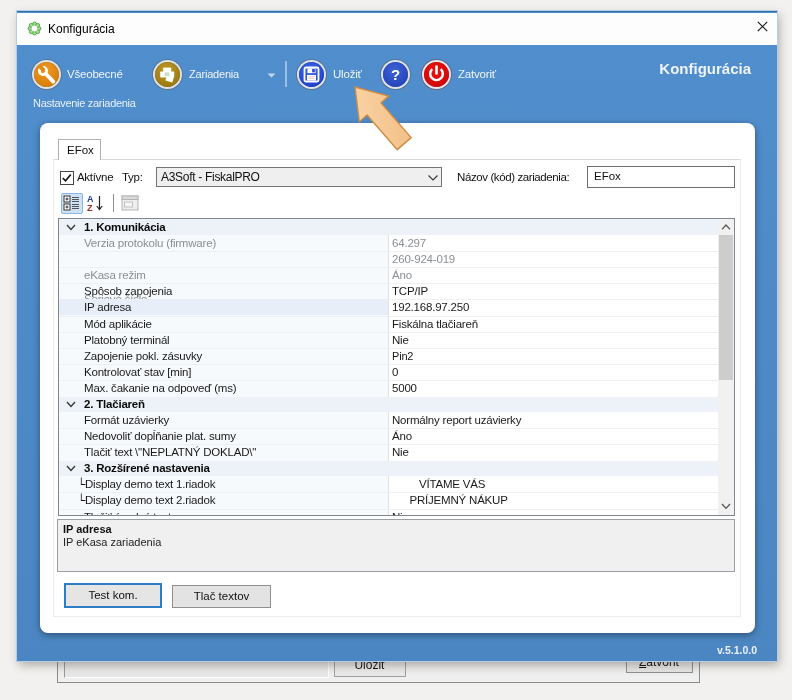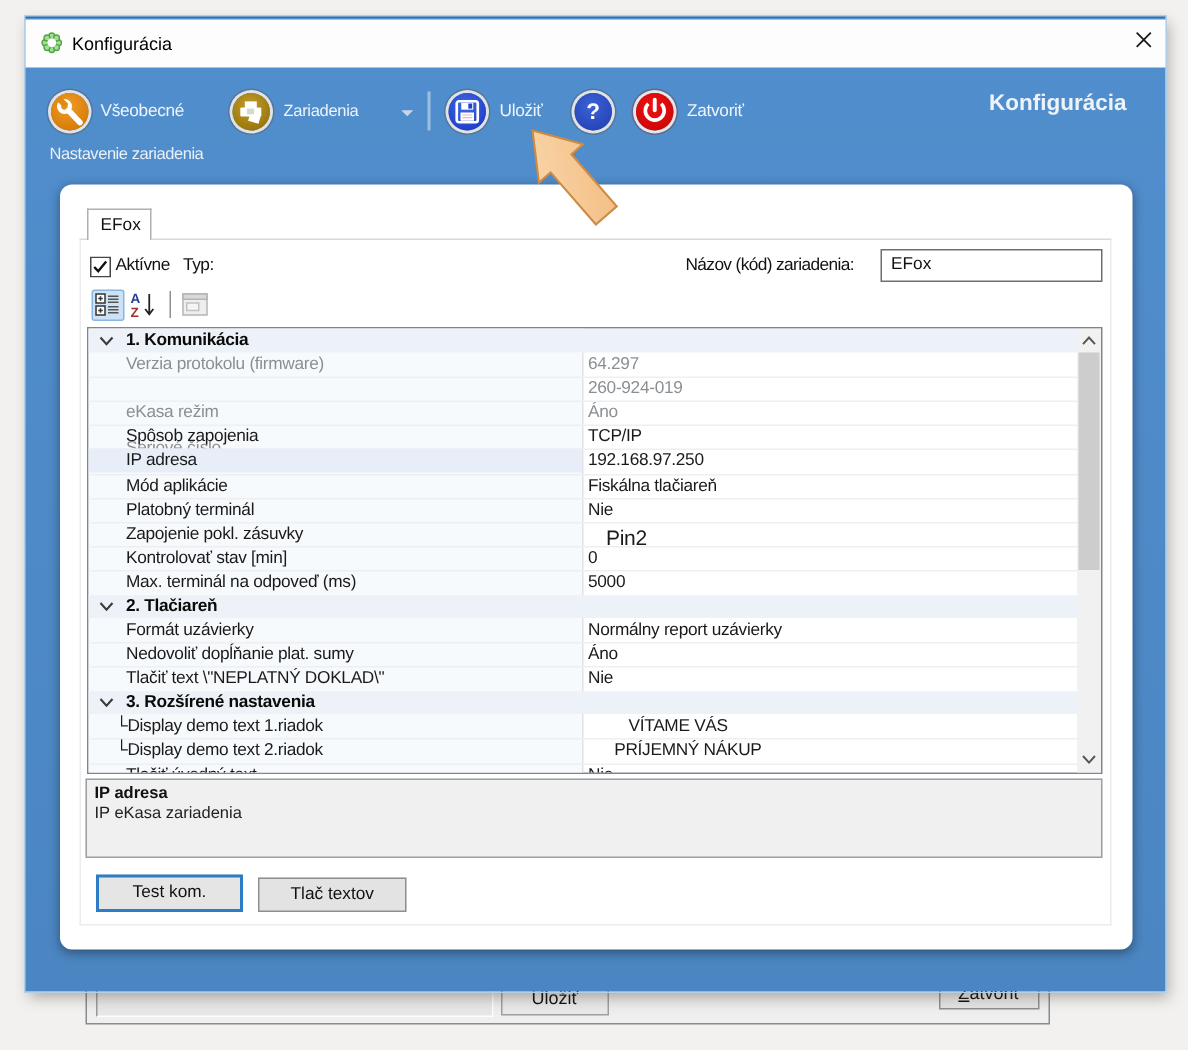--- a/index.html
+++ b/index.html
@@ -80,33 +80,40 @@
     <div class="abs" style="left:407px; top:50px; width:25px; height:25px; border-radius:50%; background:radial-gradient(circle at 45% 35%, #f01111, #d10808 70%, #ad0404); box-shadow:0 0 0 2px #e6e6e8, 0 0 0 3px rgba(120,60,60,.45);"></div>
     <svg class="abs" style="left:407px; top:50px;" width="25" height="25" viewBox="0 0 25 25">
       <path d="M12.5 4.5 v7" stroke="#fff" stroke-width="2.6" stroke-linecap="round"></path>
       <path d="M8.2 7.2 a6.3 6.3 0 1 0 8.6 0" fill="none" stroke="#fff" stroke-width="2.4"></path>
     </svg>
     <div class="abs tbtxt" style="left:441px; top:56px; font-size:11.5px; letter-spacing:-0.2px; color:#eef4fa;">Zatvoriť</div>
 
     <div class="abs" style="left:16px; top:85px; font-size:11px; letter-spacing:-0.3px; color:#e8f0f8;">Nastavenie zariadenia</div>
     <div class="abs" style="left:0; top:48px; width:734px; text-align:right; font-size:15px; font-weight:bold; color:#eef3f8;">Konfigurácia</div>
 
+    <div class="abs" style="left:0; top:632px; width:740px; text-align:right; font-size:10.5px; font-weight:bold; color:#e9f1f9;">v.5.1.0.0</div>
 
     <div class="abs" id="panel" style="left:23px; top:111px; width:715px; height:510px; background:#fff; border-radius:8px; box-shadow:0 2px 7px rgba(0,0,0,.40);">
 
       <div class="abs" style="left:13px; top:36px; width:688px; height:458px; border:1px solid #ececec; border-top:1px solid #d9d9d9;"></div>
 
       <div class="abs" style="left:18px; top:16px; width:43px; height:21px; background:#fff; border:1px solid #b0b0b0; border-bottom:none; font-size:11.5px; color:#111; padding-left:8px; padding-top:4px;">EFox</div>
 
       <svg class="abs" style="left:20px; top:48px;" width="14" height="14" viewBox="0 0 14 14">
         <rect x="0.5" y="0.5" width="13" height="13" fill="#fff" stroke="#454545"></rect>
         <path d="M2.8 7 L5.5 9.8 L10.8 3.4" fill="none" stroke="#111" stroke-width="1.6"></path>
       </svg>
       <div class="abs" style="left:37px; top:48px; font-size:11.5px; letter-spacing:-0.3px; color:#111;">Aktívne</div>
       <div class="abs" style="left:82px; top:48px; font-size:11.5px; letter-spacing:-0.3px; color:#111;">Typ:</div>
+      <div class="abs" style="left:116px; top:43.5px; width:286px; height:20px; background:#efefef; border:1px solid #747474;">
+        <div class="abs" style="left:4px; top:2.5px; font-size:12px; letter-spacing:-0.3px; color:#111;">A3Soft - FiskalPRO</div>
+        <svg class="abs" style="left:270px; top:6px;" width="12" height="8" viewBox="0 0 12 8">
+            <path d="M1.5 1.5 L6 6 L10.5 1.5" fill="none" stroke="#3c3c3c" stroke-width="1.2"></path>
+          </svg>
+      </div>
       <div class="abs" style="left:417px; top:48px; font-size:11.5px; letter-spacing:-0.4px; color:#111;">Názov (kód) zariadenia:</div>
       <div class="abs" style="left:547px; top:42.5px; width:148px; height:22px; background:#fff; border:1px solid #6e6e6e;">
         <div class="abs" style="left:6px; top:3.5px; font-size:11.5px; color:#111;">EFox</div>
       </div>
 
       <div class="abs" style="left:21px; top:70px; width:22px; height:21px; background:#cde2f5; border:1px solid #8ab6e0; border-radius:2px;"></div>
       <svg class="abs" style="left:23px; top:72px;" width="18" height="17" viewBox="0 0 18 17">
         <rect x="1" y="1" width="6" height="6" fill="#fff" stroke="#333"></rect>
           <path d="M2.5 4 h3 M4 2.5 v3" stroke="#333" stroke-width="1"></path>
         <rect x="1" y="9" width="6" height="6" fill="#fff" stroke="#333"></rect>
@@ -149,26 +156,26 @@
         <div class="abs" style="left:25px;top:82.3px;font-size:11.5px;letter-spacing:-0.2px;color:#1a1a1a;white-space:nowrap;">IP adresa</div>
         <div class="abs" style="left:333px;top:82.3px;font-size:11.5px;letter-spacing:-0.2px;color:#1a1a1a;white-space:nowrap;">192.168.97.250</div>
         <div class="abs" style="left:0;top:96.5px;width:659px;height:1px;background:#edeff2;"></div>
         <div class="abs" style="left:25px;top:98.5px;font-size:11.5px;letter-spacing:-0.2px;color:#1a1a1a;white-space:nowrap;">Mód aplikácie</div>
         <div class="abs" style="left:333px;top:98.5px;font-size:11.5px;letter-spacing:-0.2px;color:#1a1a1a;white-space:nowrap;">Fiskálna tlačiareň</div>
         <div class="abs" style="left:0;top:112.7px;width:659px;height:1px;background:#edeff2;"></div>
         <div class="abs" style="left:25px;top:114.7px;font-size:11.5px;letter-spacing:-0.2px;color:#1a1a1a;white-space:nowrap;">Platobný terminál</div>
         <div class="abs" style="left:333px;top:114.7px;font-size:11.5px;letter-spacing:-0.2px;color:#1a1a1a;white-space:nowrap;">Nie</div>
         <div class="abs" style="left:0;top:128.9px;width:659px;height:1px;background:#edeff2;"></div>
         <div class="abs" style="left:25px;top:130.9px;font-size:11.5px;letter-spacing:-0.2px;color:#1a1a1a;white-space:nowrap;">Zapojenie pokl. zásuvky</div>
-        <div class="abs" style="left:333px;top:130.9px;font-size:14px;letter-spacing:-0.2px;color:#1a1a1a;white-space:nowrap;margin-left:12px;">Pin2</div>
+        <div class="abs" style="left:333px;top:130.9px;font-size:11px;letter-spacing:-0.2px;color:#1a1a1a;white-space:nowrap;">Pin2</div>
         <div class="abs" style="left:0;top:145.1px;width:659px;height:1px;background:#edeff2;"></div>
         <div class="abs" style="left:25px;top:147.1px;font-size:11.5px;letter-spacing:-0.2px;color:#1a1a1a;white-space:nowrap;">Kontrolovať stav [min]</div>
         <div class="abs" style="left:333px;top:147.1px;font-size:11.5px;letter-spacing:-0.2px;color:#1a1a1a;white-space:nowrap;">0</div>
         <div class="abs" style="left:0;top:161.3px;width:659px;height:1px;background:#edeff2;"></div>
-        <div class="abs" style="left:25px;top:163.3px;font-size:11.5px;letter-spacing:-0.2px;color:#1a1a1a;white-space:nowrap;">Max. terminál na odpoveď (ms)</div>
+        <div class="abs" style="left:25px;top:163.3px;font-size:11.5px;letter-spacing:-0.2px;color:#1a1a1a;white-space:nowrap;">Max. čakanie na odpoveď (ms)</div>
         <div class="abs" style="left:333px;top:163.3px;font-size:11.5px;letter-spacing:-0.2px;color:#1a1a1a;white-space:nowrap;">5000</div>
         <div class="abs" style="left:0;top:177.5px;width:659px;height:1px;background:#edeff2;"></div>
         <div class="abs" style="left:0;top:177.5px;width:659px;height:15.5px;background:#edf1f8;"></div>
         <svg class="abs" style="left:7px;top:182.0px;" width="10" height="7" viewBox="0 0 10 7">
             <path d="M1 1 L5 5.4 L9 1" fill="none" stroke="#3a3a3a" stroke-width="1.4"></path>
           </svg>
         <div class="abs" style="left:25px;top:179.0px;font-size:11.5px;letter-spacing:-0.2px;font-weight:bold;color:#0a0a0a;">2. Tlačiareň</div>
         <div class="abs" style="left:25px;top:195.0px;font-size:11.5px;letter-spacing:-0.2px;color:#1a1a1a;white-space:nowrap;">Formát uzávierky</div>
         <div class="abs" style="left:333px;top:195.0px;font-size:11.5px;letter-spacing:-0.2px;color:#1a1a1a;white-space:nowrap;">Normálny report uzávierky</div>
         <div class="abs" style="left:0;top:209.2px;width:659px;height:1px;background:#edeff2;"></div>

